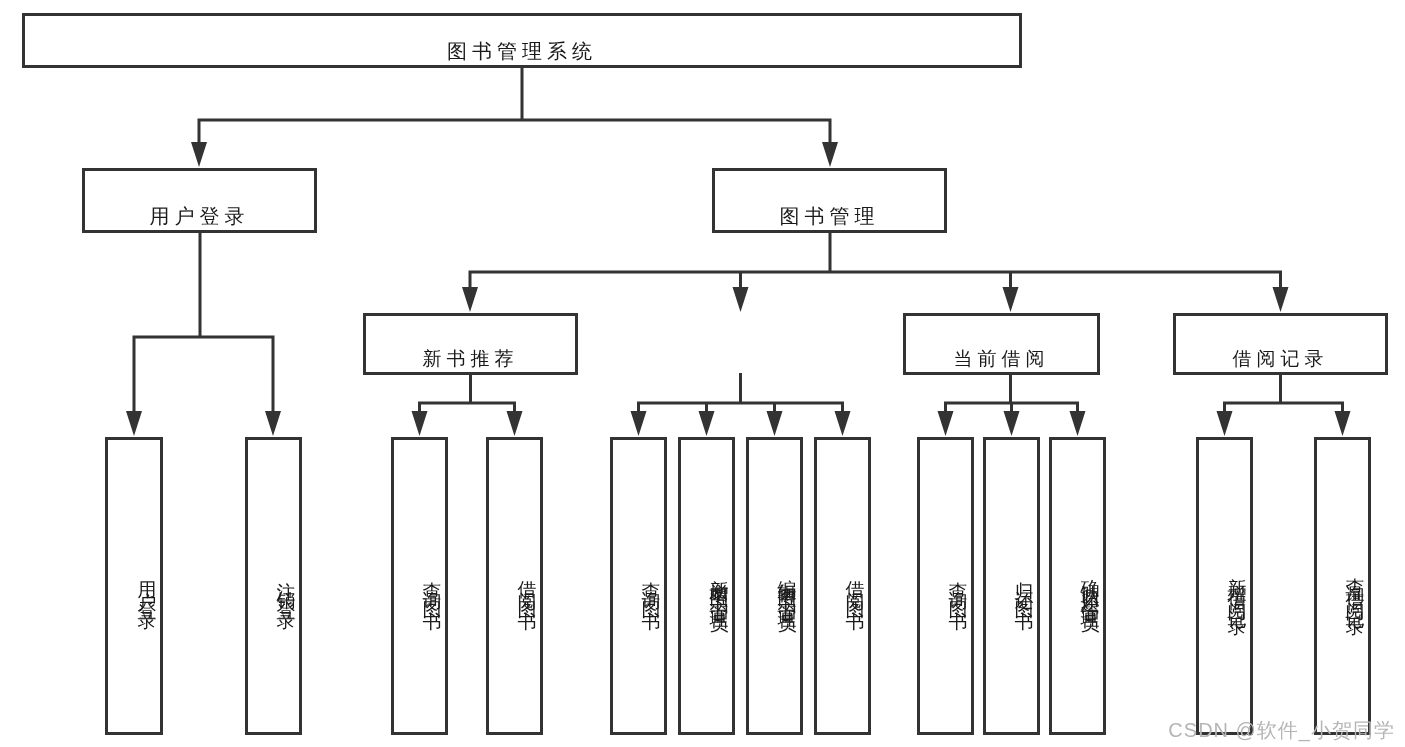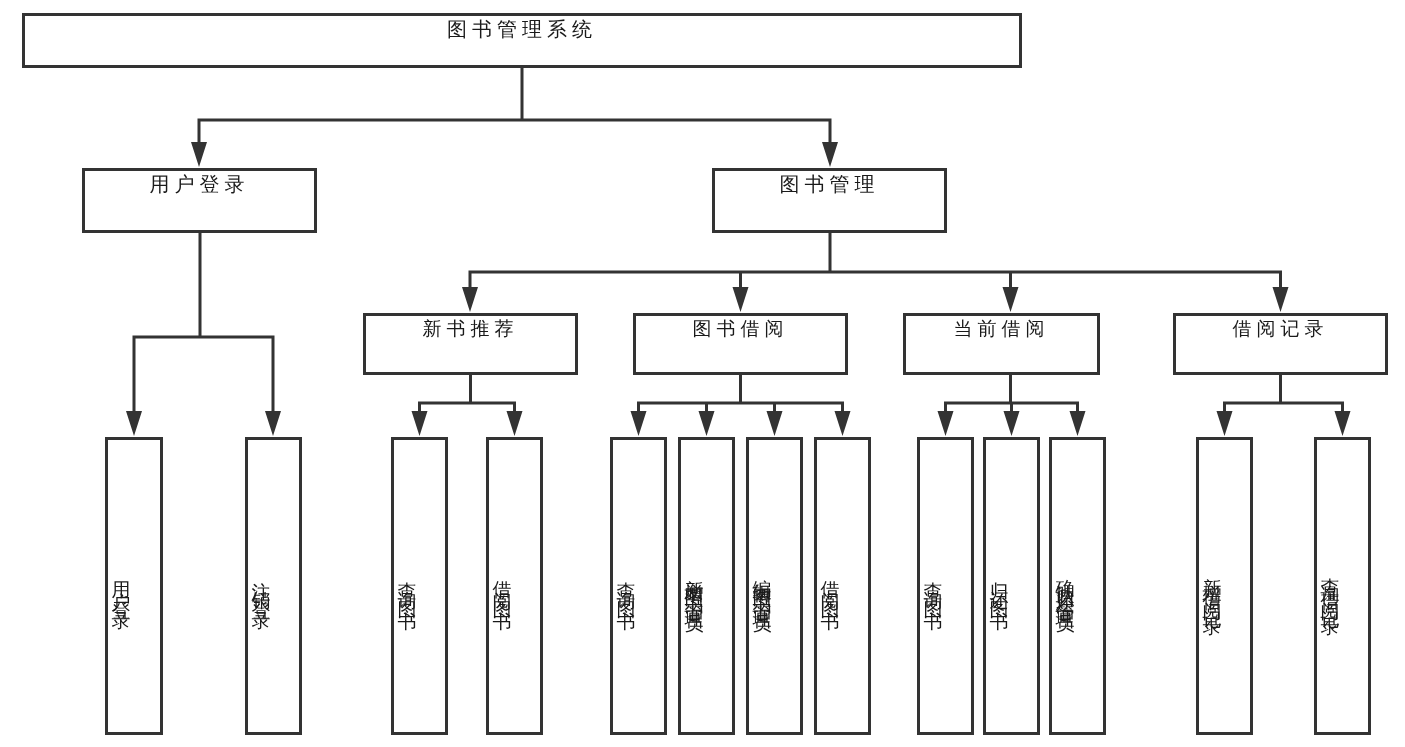--- a/index.html
+++ b/index.html
@@ -10,21 +10,21 @@
     overflow:hidden;
     font-family:"Liberation Sans","DejaVu Sans",sans-serif;
   }
   #wires{position:absolute;left:0;top:0;z-index:1;}
   .node{
     position:absolute;
     box-sizing:border-box;
     background:#ffffff;
     border:3px solid var(--line,#333333);
     display:flex;
-    align-items:flex-start;
+    align-items:flex-end;
     justify-content:center;
     color:var(--text,#1a1a1a);
     z-index:2;
   }
   .h{font-size:20px;letter-spacing:5px;}
   .h span{white-space:nowrap;}
   .v{
     writing-mode:vertical-lr;
     text-orientation:mixed;
     font-size:19px;
@@ -83,23 +83,20 @@
   <div class="node h" style="left:82px;top:168px;width:235px;height:65px">
     <span>用户登录</span>
   </div>
   <div class="node h" style="left:363px;top:313px;width:215px;height:62px;font-size:19px">
     <span>新书推荐</span>
   </div>
 
   <div class="node h" style="left:712px;top:168px;width:235px;height:65px">
     <span>图书管理</span>
   </div>
-  <div class="node h" style="left:633px;top:313px;width:215px;height:62px;font-size:19px">
-    <span>图书借阅</span>
-  </div>
   <div class="node h" style="left:903px;top:313px;width:197px;height:62px;font-size:19px">
     <span>当前借阅</span>
   </div>
   <div class="node h" style="left:1173px;top:313px;width:215px;height:62px;font-size:19px">
     <span>借阅记录</span>
   </div>
 
   <div class="node v" style="left:105px;top:437px;width:58px;height:298px">
     <span>用户登录</span>
   </div>
@@ -137,14 +134,15 @@
     <span>确认归还（管理员）</span>
   </div>
 
   <div class="node v" style="left:1196px;top:437px;width:57px;height:298px;letter-spacing:8px">
     <span>新增借阅记录</span>
   </div>
   <div class="node v" style="left:1314px;top:437px;width:57px;height:298px;letter-spacing:8px">
     <span>查询借阅记录</span>
   </div>
 
+  <div id="watermark">CSDN @软件_小贺同学</div>
 
 </div>
 
 </body></html>

